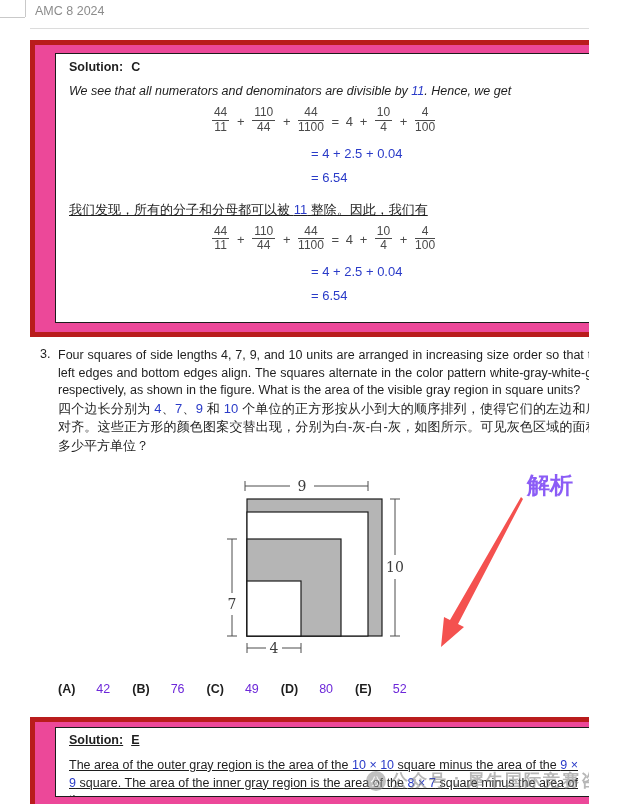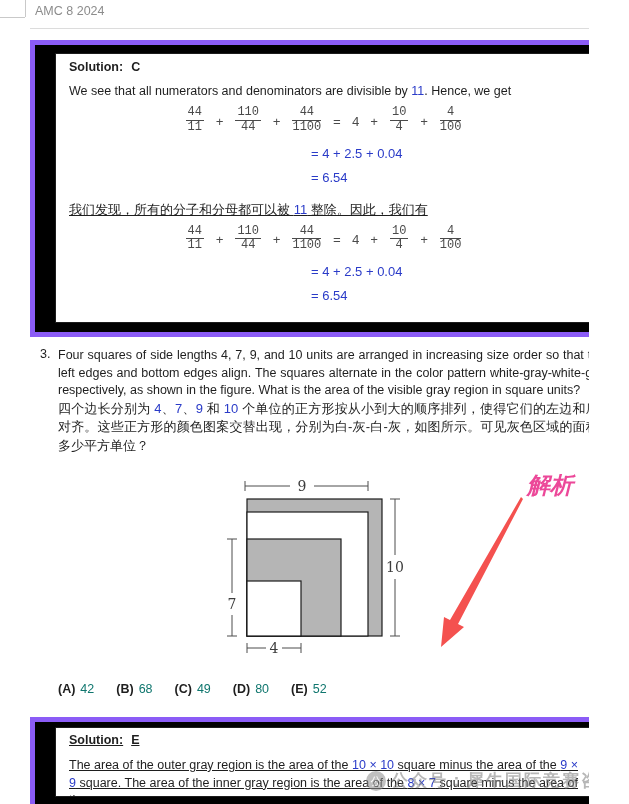--- a/index.html
+++ b/index.html
@@ -5,37 +5,37 @@
   html,body{margin:0;padding:0;background:#ffffff;}
   body{width:629px;height:804px;overflow:hidden;font-family:"Liberation Sans",sans-serif;color:#1e1e1e;}
   .page{position:relative;width:589px;height:804px;overflow:hidden;background:#fff;}
 
   
   .corner{position:absolute;background:#c9c9c9;}
   .hdr-title{position:absolute;left:35px;top:4px;font-size:12.5px;color:#8c8c8c;}
   .hdr-rule{position:absolute;left:30px;top:28px;width:582px;height:1px;background:#dcdcdc;}
 
   
-  .redbox{position:absolute;left:30px;width:572px;border:5px solid #8b5cf6;background:#000000;box-sizing:content-box;}
+  .redbox{position:absolute;left:30px;width:572px;border:5px solid #b91c1c;background:#ec4899;box-sizing:content-box;}
   .redbox1{top:40px;height:287px;}
   .redbox2{top:717px;height:100px;border-bottom:none;}
   .innerbox{border:1px solid #1c1c1c;background:#fff;box-sizing:border-box;overflow:hidden;padding:4px 13px;}
   .inner1{margin:8px 15px 0 20px;height:270px;}
   .inner2{margin:5px 15px 0 20px;height:70px;padding-top:3px;text-decoration:underline;}
 
   .sol-head{font-size:12.5px;font-weight:bold;margin:2px 0 10px;}
   .sol-head .ans{margin-left:8px;}
-  .para{font-size:12.5px;margin:0 0 6px;}
+  .para{font-size:12.5px;margin:0 0 6px;font-style:italic;}
   .para-zh{font-size:13px;margin:16px 0 0;text-decoration:underline;}
   .blue{color:#2a3bc8;}
 
   
   .eqwrap{text-align:center;margin:10px 0 0;}
   .eqwrap.second{margin-top:8px;}
-  .eqline{font-family:Liberation Mono, monospace;font-size:13px;color:#4a4a4a;}
+  .eqline{font-family:Liberation Sans, sans-serif;font-size:13px;color:#4a4a4a;}
   .frac{display:inline-block;vertical-align:middle;line-height:1.15;font-size:12px;margin:0 1px;transform:translateY(-2px);}
   .frac .num{display:block;border-bottom:1px solid #4a4a4a;padding:0 2px;}
   .frac .den{display:block;}
   .op{margin:0 3px;}
   .eqcont{font-size:13px;color:#2a3bc8;margin:9px 0 0 242px;line-height:15px;}
 
   
   .question{position:absolute;left:40px;top:347px;width:572px;}
   .qrow{display:flex;}
   .qnum{width:18px;flex:none;font-size:12.5px;}
@@ -43,28 +43,28 @@
   .qzh{font-size:13px;line-height:18.5px;text-align:justify;}
 
   
   .figure{position:absolute;left:180px;top:475px;}
   .figure .sq-gray{fill:#b5b5b5;stroke:#1c1c1c;stroke-width:1.2;}
   .figure .sq-white{fill:#ffffff;stroke:#1c1c1c;stroke-width:1.2;}
   .figure line{stroke:#4d4d4d;stroke-width:1;}
   .figure text{font-family:"DejaVu Serif",serif;font-size:14px;fill:#3d3d3d;text-anchor:middle;}
 
   
-  .jiexi{position:absolute;left:527px;top:470px;font-size:23px;font-weight:bold;color:#ec4899;font-style:italic;}
+  .jiexi{position:absolute;left:527px;top:470px;font-size:23px;font-weight:bold;color:#8b5cf6;}
   .arrow-svg{position:absolute;left:430px;top:490px;}
 
   
   .choices{position:absolute;left:58px;top:682px;display:flex;font-size:12.5px;}
   .choice{margin-right:22px;white-space:nowrap;}
   .choice .lbl{font-weight:bold;}
-  .choice .val{color:#0f766e;margin-left:5px;}
+  .choice .val{color:#6d28d9;margin-left:21px;}
 
   
   .watermark{position:absolute;left:366px;top:769px;display:flex;align-items:center;gap:5px;opacity:0.55;z-index:20;}
   .wm-icon{width:20px;height:20px;border-radius:50%;background:#8d8d8d;color:#fff;font-size:11px;line-height:20px;text-align:center;flex:none;}
   .wm-text{color:#7d7d7d;font-size:17px;font-weight:bold;letter-spacing:2px;white-space:nowrap;font-family:Liberation Mono, monospace;}
 </style>
 </head>
 <body>
 
 <div class="page">
@@ -170,21 +170,21 @@
     <text x="94" y="178">4</text>
   </svg>
 
   <div class="jiexi">解析</div>
   <svg class="arrow-svg" width="110" height="170" viewBox="0 0 110 170">
     <polygon points="91,7 20,130 14,127 11,157 34,137 28,134 93,9" fill="#f4514f"></polygon>
   </svg>
 
   <div class="choices">
     <span class="choice"><span class="lbl">(A)</span><span class="val">42</span></span>
-    <span class="choice"><span class="lbl">(B)</span><span class="val">68</span></span>
+    <span class="choice"><span class="lbl">(B)</span><span class="val">76</span></span>
     <span class="choice"><span class="lbl">(C)</span><span class="val">49</span></span>
     <span class="choice"><span class="lbl">(D)</span><span class="val">80</span></span>
     <span class="choice"><span class="lbl">(E)</span><span class="val">52</span></span>
   </div>
 
   <div class="redbox redbox2">
     <div class="innerbox inner2">
       <div class="sol-head">
         <span>Solution:</span><span class="ans">E</span>
       </div>

